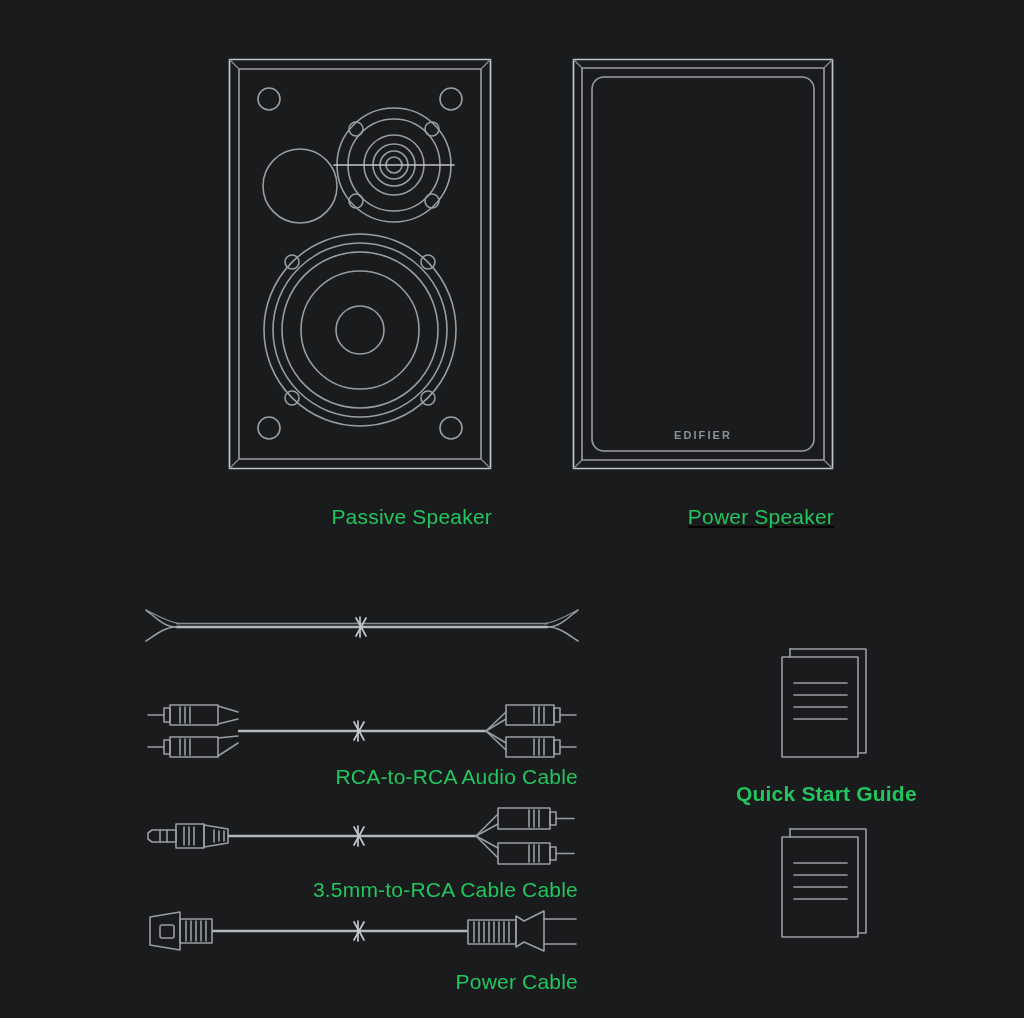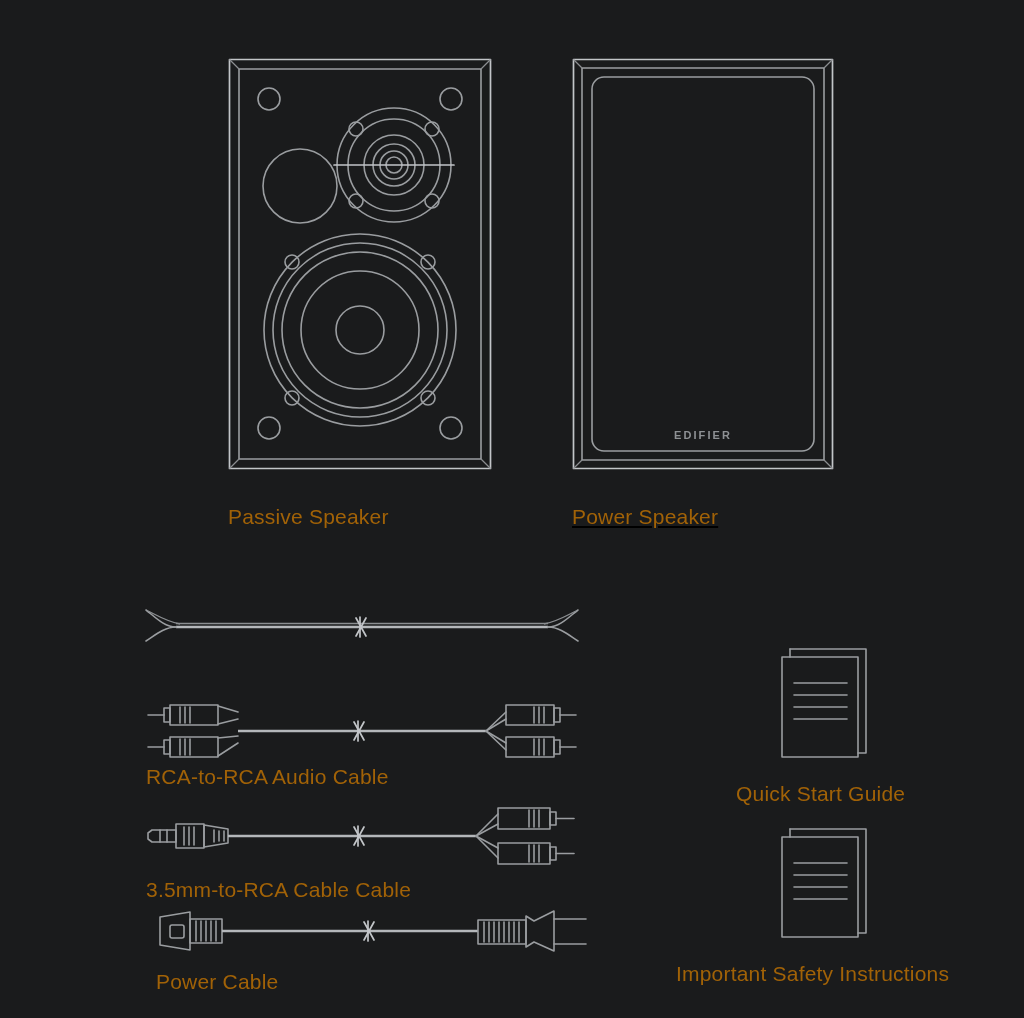--- a/index.html
+++ b/index.html
@@ -10,23 +10,23 @@
     font-family: "Liberation Sans", sans-serif;
     overflow: hidden;
   }
   #stage {
     position: relative;
     width: 1024px; height: 1018px;
     background: #1a1b1c;
   }
   .abs { position: absolute; }
   .label {
-    color: #a16207;
+    color: #22c55e;
     font-size: 21px;
-    text-align: left;
+    text-align: right;
     letter-spacing: 0.2px;
     white-space: nowrap;
     line-height: 1;
   }
   svg { display: block; overflow: visible; }
   .ln {
     fill: none;
     stroke: #9a9da0;
     stroke-width: 1.6;
     stroke-linecap: round;
@@ -235,21 +235,21 @@
 
       <g>
         <path class="ln-bright" d="M208,22 L218,40"></path>
         <path class="ln-bright" d="M218,22 L208,40"></path>
         <path class="ln-bright" d="M212,21 L212,41"></path>
       </g>
     </svg>
     <div class="label" style="width:432px; margin-top:12px;">3.5mm-to-RCA Cable Cable</div>
   </div>
 
-  <div class="abs" style="left:156px; top:905px;">
+  <div class="abs" style="left:146px; top:905px;">
     <svg width="432" height="56" viewBox="0 0 432 56">
 
       <g>
         <path class="ln" d="M4,12 L34,7 L34,45 L4,40 Z"></path>
         <rect class="ln" x="14" y="20" width="14" height="13" rx="2" ry="2"></rect>
         <path class="ln" d="M34,14 L66,14 L66,38 L34,38 Z"></path>
         <line class="ln" x1="40" y1="16" x2="40" y2="36"></line>
         <line class="ln" x1="45" y1="16" x2="45" y2="36"></line>
         <line class="ln" x1="50" y1="16" x2="50" y2="36"></line>
         <line class="ln" x1="55" y1="16" x2="55" y2="36"></line>
@@ -290,29 +290,28 @@
       <path class="ln" d="M54,4 L130,4 L130,108 L122,108"></path>
       <path class="ln" d="M54,4 L54,12"></path>
 
       <rect class="ln" x="46" y="12" width="76" height="100"></rect>
 
       <line class="ln" x1="58" y1="38" x2="111" y2="38"></line>
       <line class="ln" x1="58" y1="50" x2="111" y2="50"></line>
       <line class="ln" x1="58" y1="62" x2="111" y2="62"></line>
       <line class="ln" x1="58" y1="74" x2="111" y2="74"></line>
     </svg>
-    <div class="label" style="width:180px; margin-top:22px;">Quick Start Guide</div>
+    <div class="label" style="width:180px; margin-top:22px;font-weight:bold;">Quick Start Guide</div>
   </div>
 
   <div class="abs" style="left:736px; top:825px; width:180px;">
     <svg width="180" height="116" viewBox="0 0 180 116" style="margin:0 auto;">
       <path class="ln" d="M54,4 L130,4 L130,108 L122,108"></path>
       <path class="ln" d="M54,4 L54,12"></path>
       <rect class="ln" x="46" y="12" width="76" height="100"></rect>
       <line class="ln" x1="58" y1="38" x2="111" y2="38"></line>
       <line class="ln" x1="58" y1="50" x2="111" y2="50"></line>
       <line class="ln" x1="58" y1="62" x2="111" y2="62"></line>
       <line class="ln" x1="58" y1="74" x2="111" y2="74"></line>
     </svg>
-    <div class="label" style="width:300px; margin-left:-60px; margin-top:22px;">Important Safety Instructions</div>
   </div>
 
 </div>
 
 </body></html>

